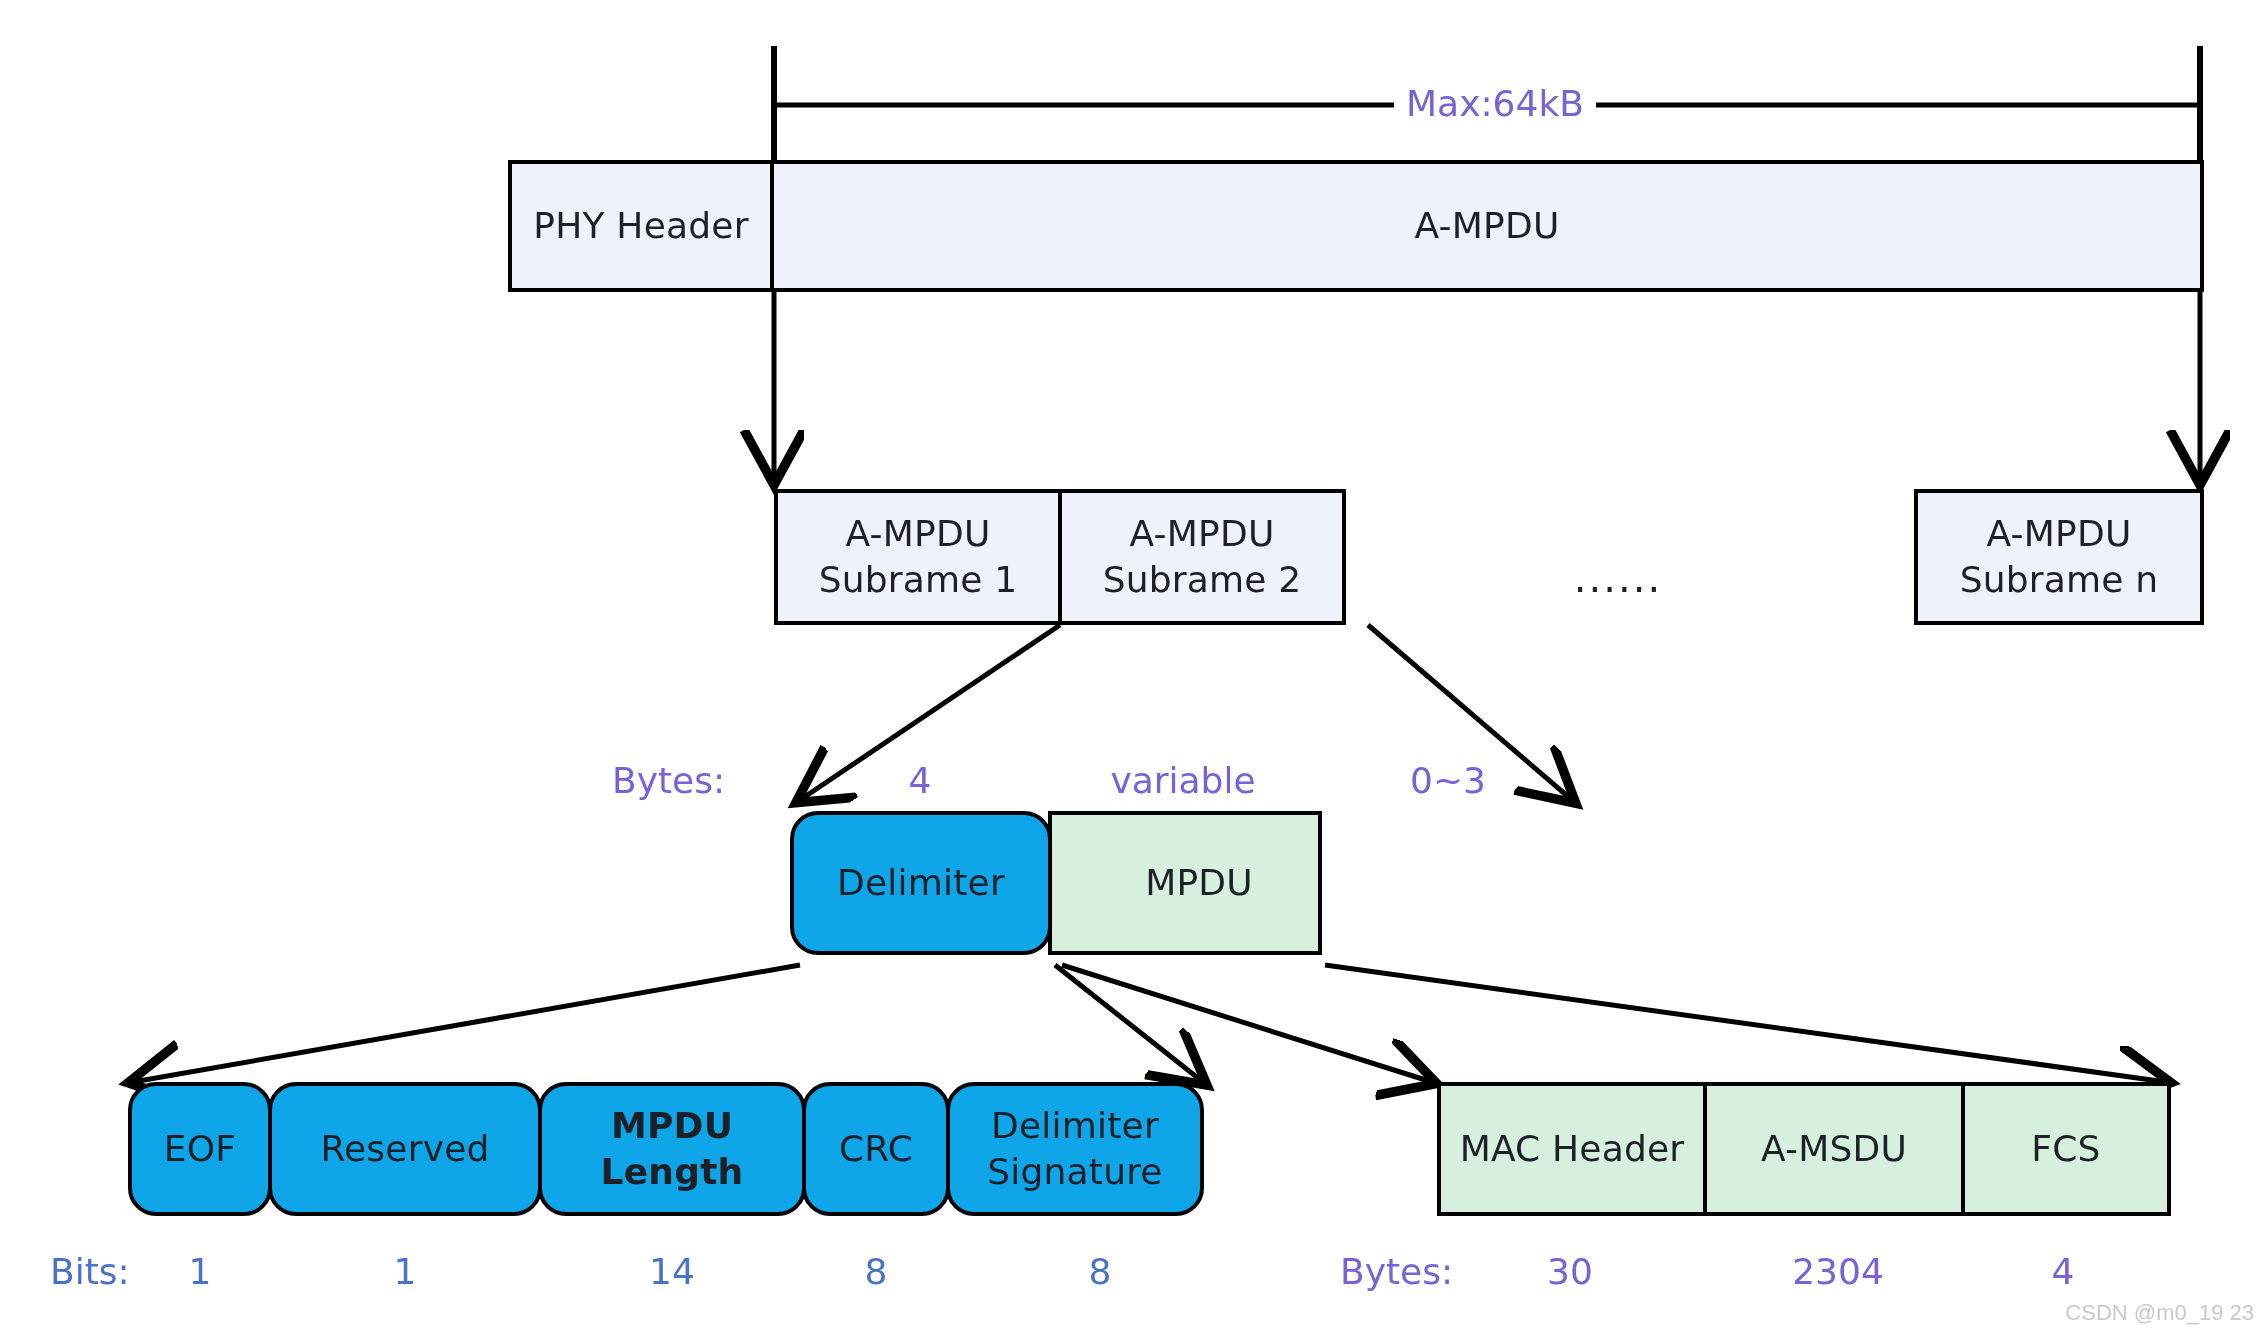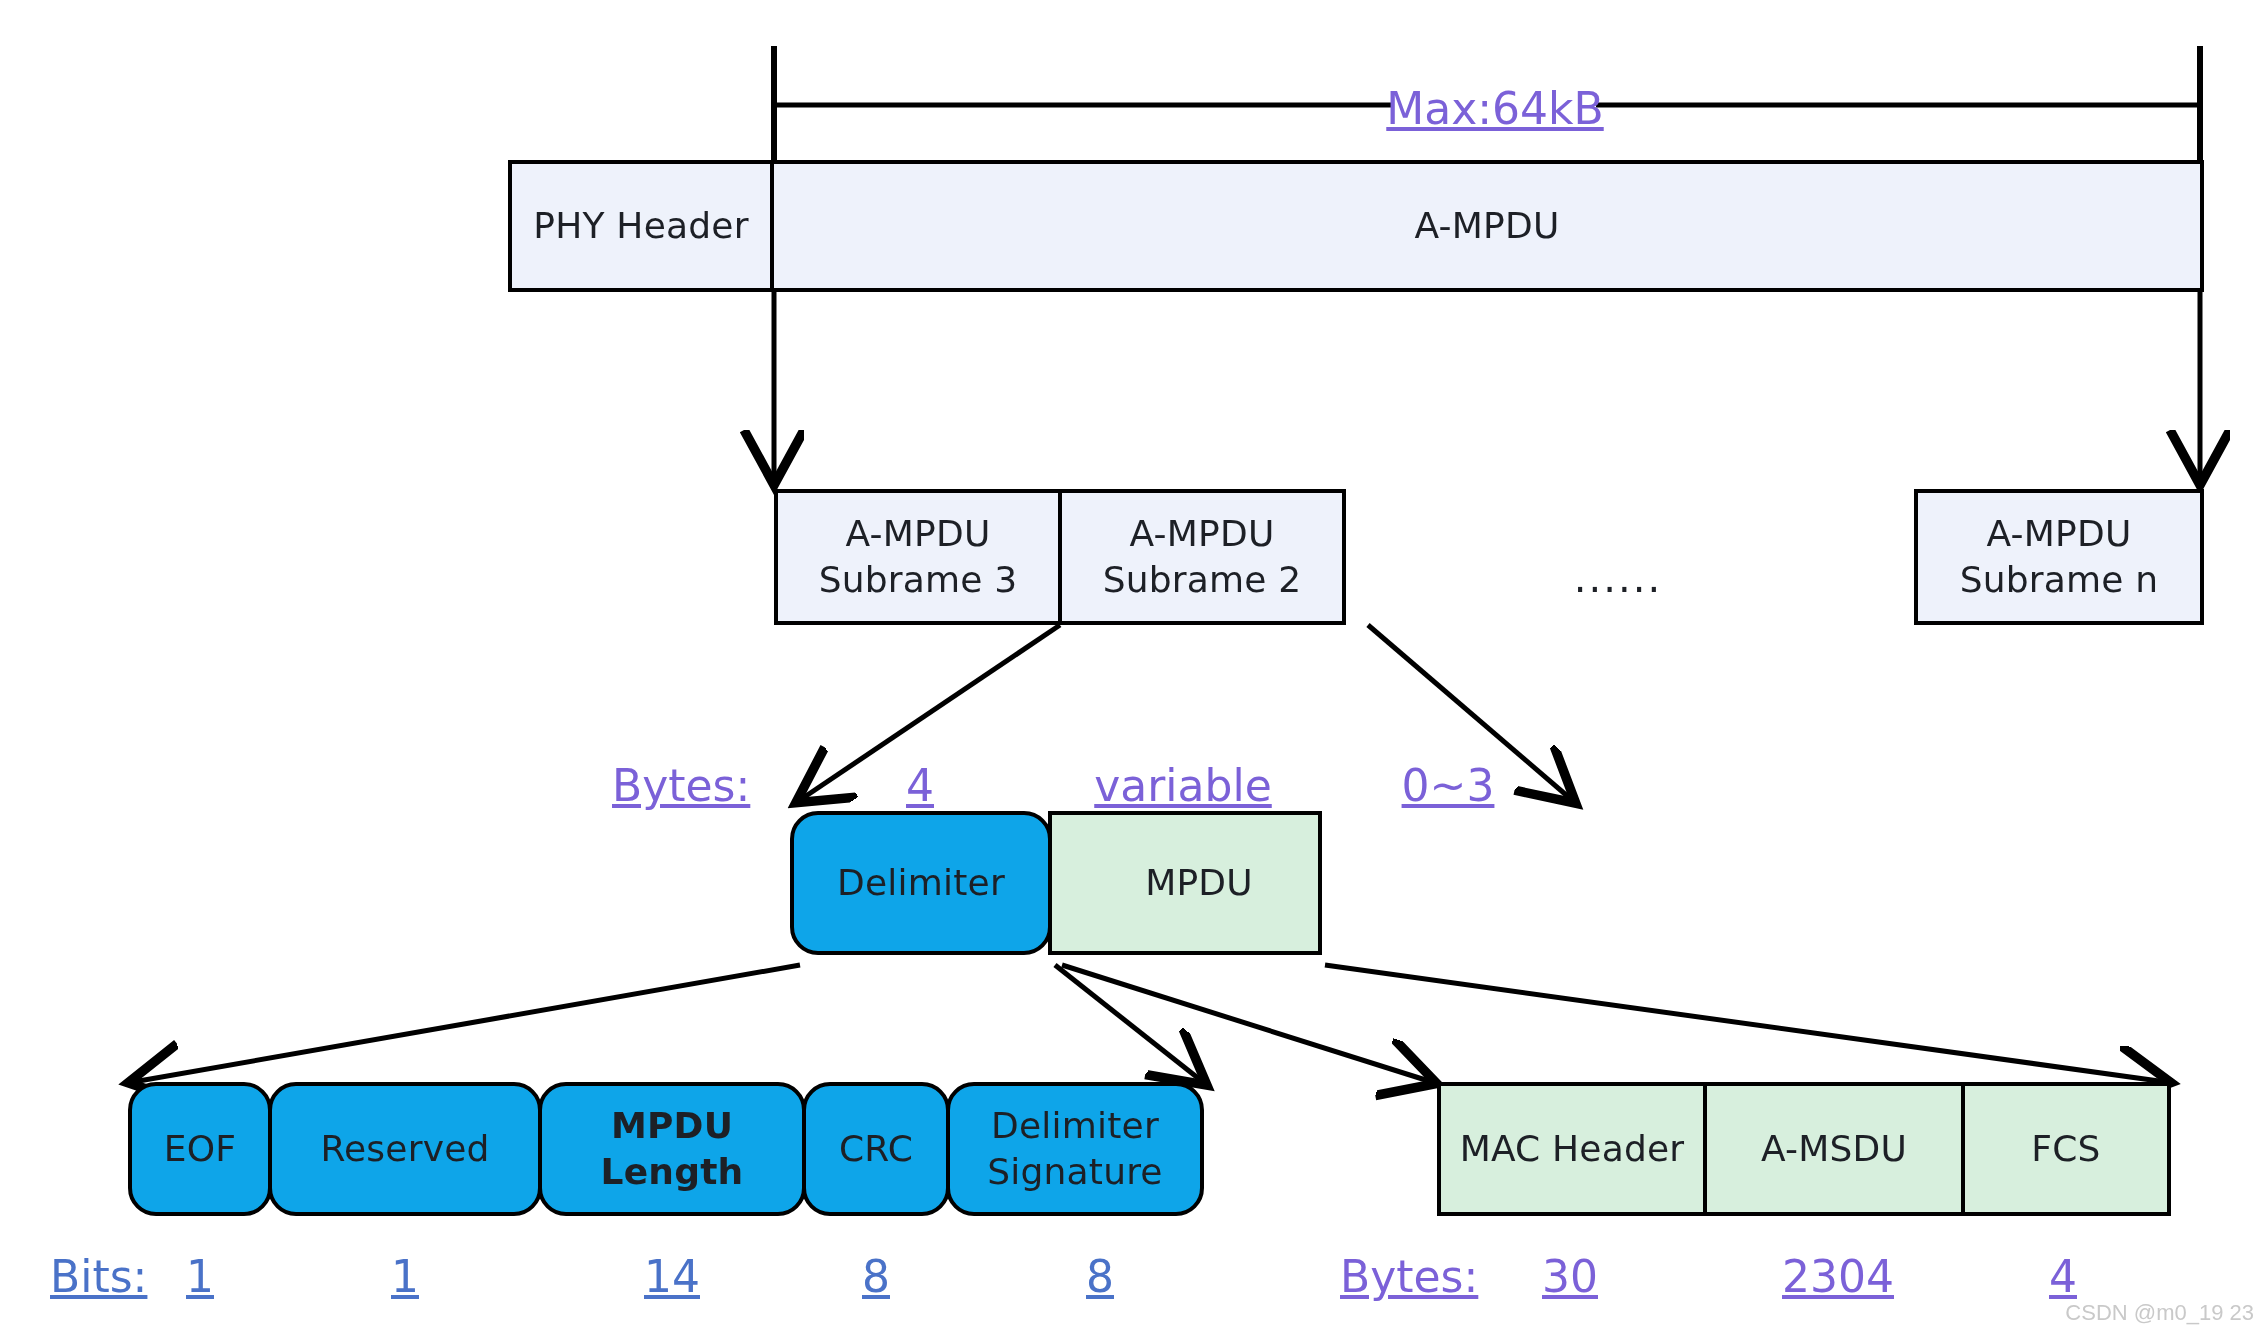--- a/index.html
+++ b/index.html
@@ -39,23 +39,22 @@
     letter-spacing: 0.2px;
   }
   .box.two-line { flex-direction: column; }
   .fill-phy   { background: #eef2fb; }
   .fill-blue  { background: #eef2fb; }
   .fill-lav   { background: #0ea5e9; border-radius: 28px; }
   .fill-green { background: #d7efdd; }
   .fill-pad   { background: #eef1fd; }
   .lbl {
     position: absolute;
-    font-size: 44px;
+    font-size: 36px;
     white-space: nowrap;
-    text-decoration: underline;
   }
   .lbl-purple { color: #7b61d8; }
   .lbl-blue   { color: #4a72c8; }
   .lbl-center { transform: translateX(-50%); }
   .ellipsis {
     position: absolute;
     font-size: 40px;
     color: #1d2026;
     letter-spacing: 2px;
     transform: translateX(-50%);
@@ -109,21 +108,21 @@
 
   <div class="box fill-phy" style="left:508px; top:160px; width:266px; height:132px;">
     <span>PHY Header</span>
   </div>
   <div class="box fill-blue" style="left:770px; top:160px; width:1434px; height:132px;">
     <span>A-MPDU</span>
   </div>
 
   <div class="box two-line fill-blue" style="left:774px; top:489px; width:288px; height:136px;">
     <span>A-MPDU</span>
-    <span>Subrame 3</span>
+    <span>Subrame 1</span>
   </div>
   <div class="box two-line fill-blue" style="left:1058px; top:489px; width:288px; height:136px;">
     <span>A-MPDU</span>
     <span>Subrame 2</span>
   </div>
   <div class="ellipsis" style="left:1618px; top:555px;">......</div>
   <div class="box two-line fill-blue" style="left:1914px; top:489px; width:290px; height:136px;">
     <span>A-MPDU</span>
     <span>Subrame n</span>
   </div>

